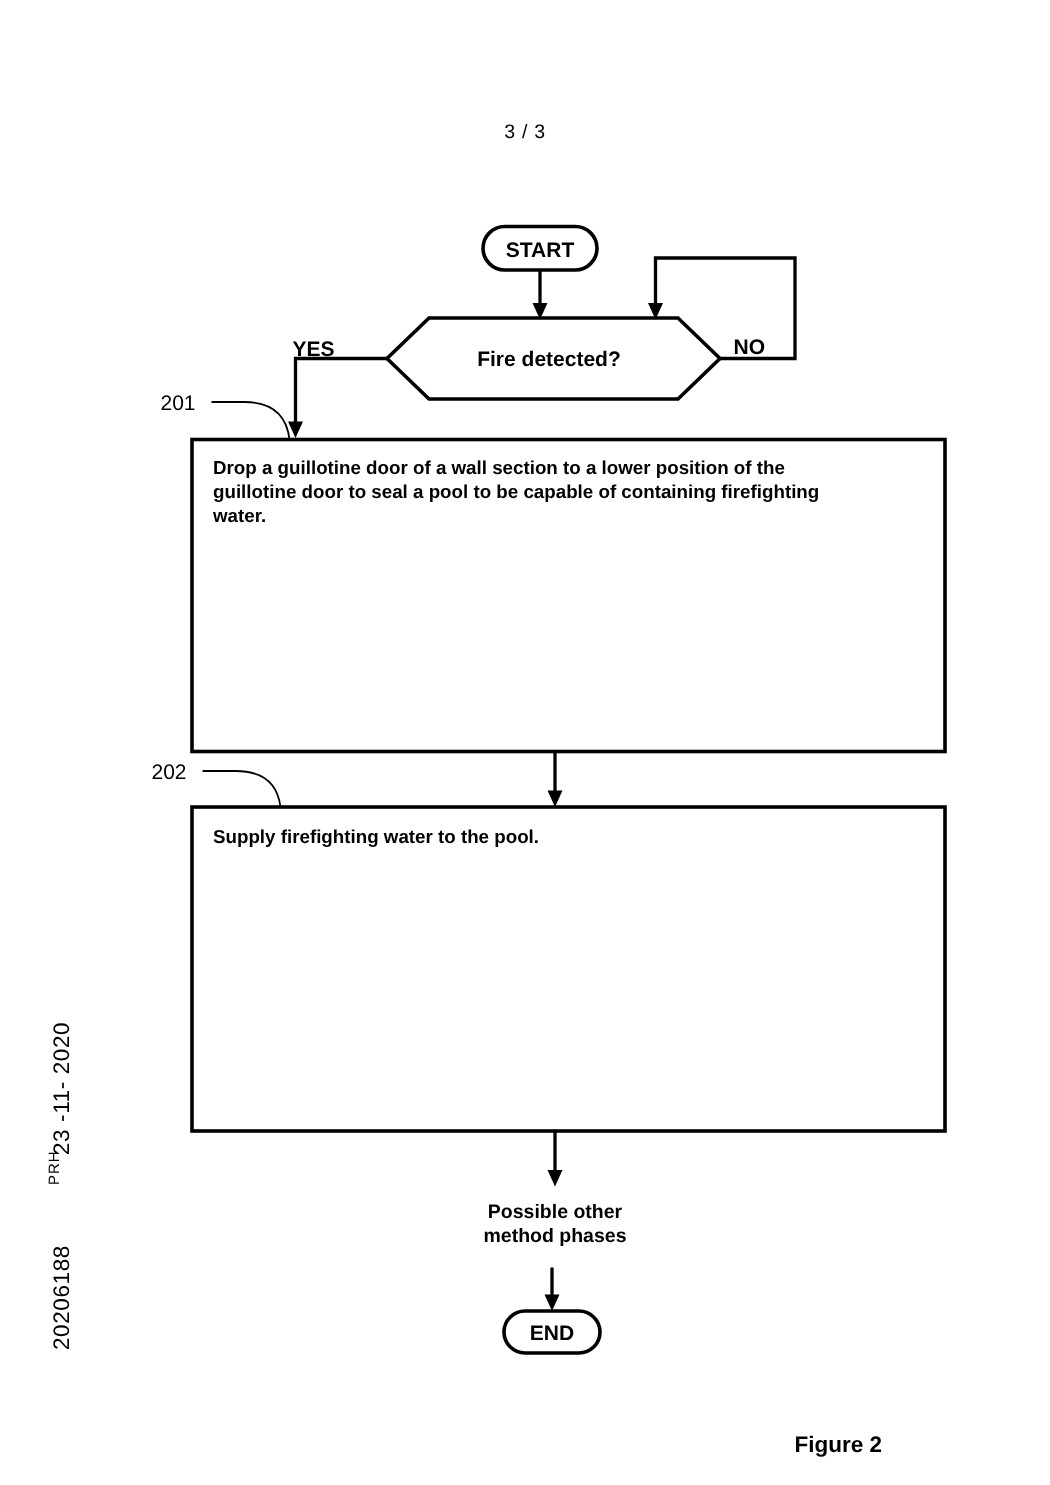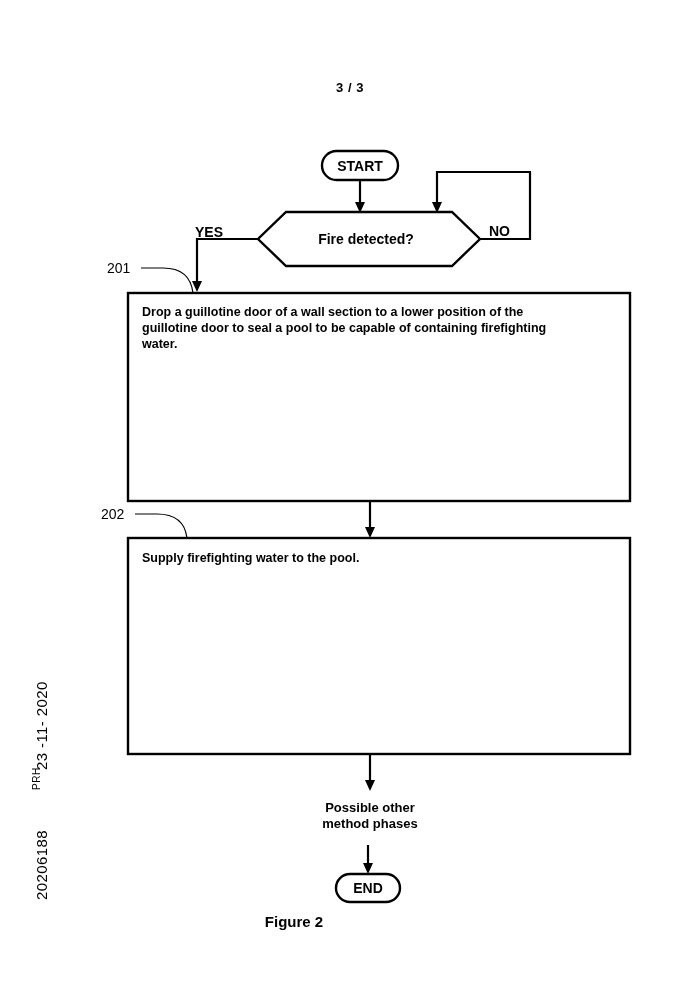--- a/index.html
+++ b/index.html
@@ -26,31 +26,31 @@
   }
 
   
   .page-number {
     position: absolute;
     left: 0;
     top: 80px;
     width: 700px;
     text-align: center;
     font-size: 13px;
-    font-weight: bold;
+    font-weight: normal;
     letter-spacing: 0.5px;
   }
 
   
   .figure-caption {
     position: absolute;
     left: 0;
-    top: 913px;
+    top: 955px;
     width: 588px;
-    text-align: center;
+    text-align: right;
     font-size: 15px;
     font-weight: bold;
   }
 
   
   .margin-stamp {
     position: absolute;
     left: 0px;
     top: 0px;
     width: 50px;

